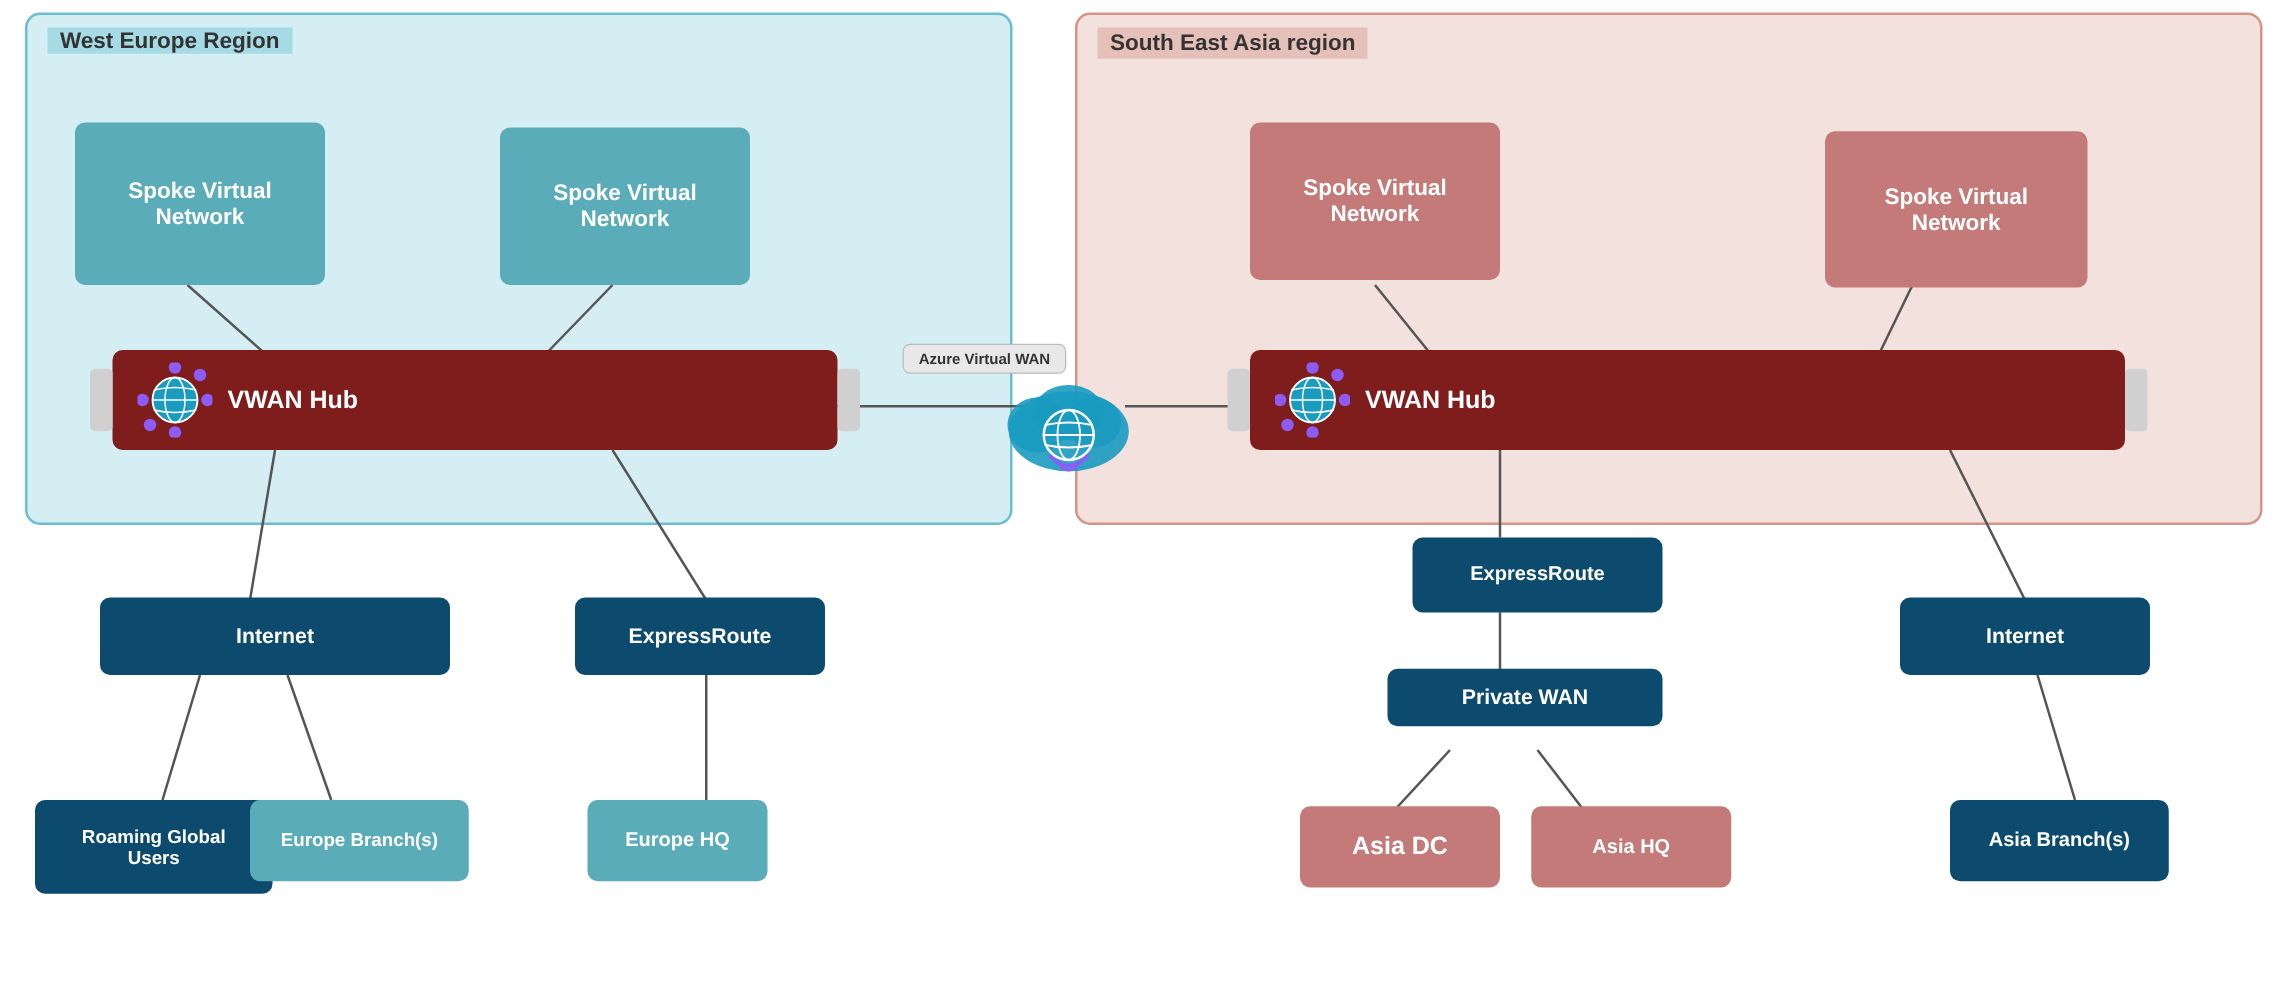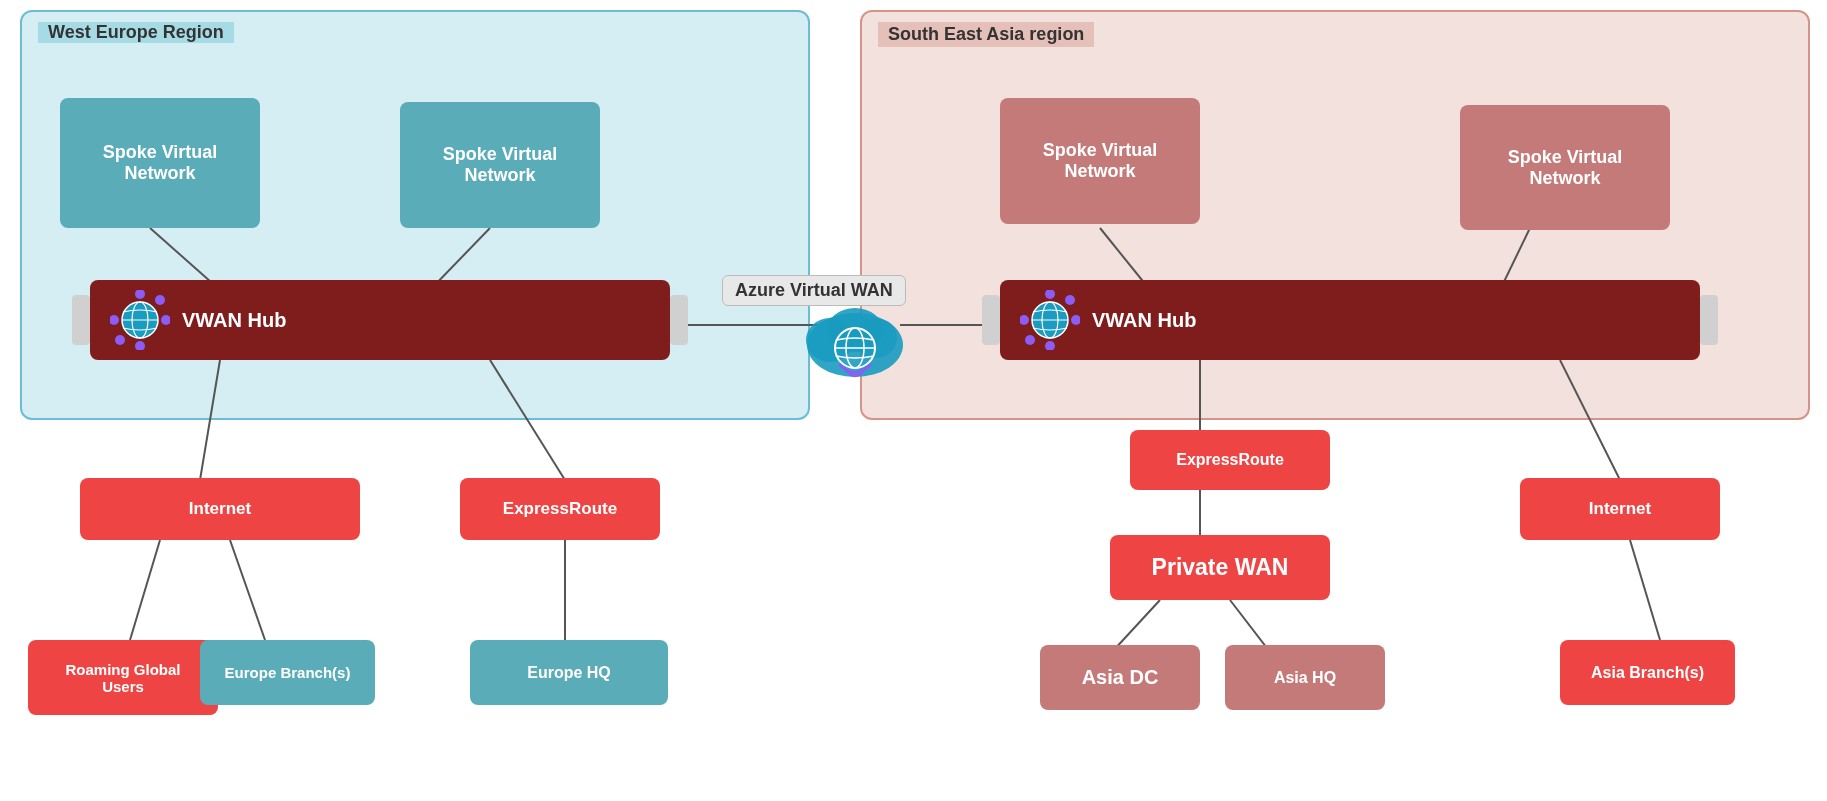--- a/index.html
+++ b/index.html
@@ -84,21 +84,21 @@
       background: #5aacb8;
       color: #fff;
     }
 
     .box-pink {
       background: #c47a78;
       color: #fff;
     }
 
     .box-gray {
-      background: #ef4444;
+      background: #0c4a6e;
       color: #fff;
     }
 
     .vwan-hub {
       background: #7f1d1d;
       border-radius: 8px;
       display: flex;
       align-items: center;
       font-size: 18px;
       font-weight: 700;
@@ -116,21 +116,21 @@
       pointer-events: none;
     }
 
     
     .azure-wan-label {
       position: absolute;
       background: #e8e8e8;
       border: 1.5px solid #bbb;
       border-radius: 6px;
       padding: 4px 12px;
-      font-size: 18px;
+      font-size: 12px;
       font-weight: 600;
       color: #333;
       white-space: nowrap;
     }
 
     
     .cloud-icon {
       position: absolute;
       display: flex;
       align-items: center;
@@ -239,21 +239,21 @@
   </div>
 
   <div class="box box-gray" style="left:28px; top:640px; width:190px; height:75px; font-size:15px;">
     <span>Roaming Global<br>Users</span>
   </div>
 
   <div class="box box-teal" style="left:200px; top:640px; width:175px; height:65px; font-size:15px; font-weight:700;">
     <span>Europe Branch(s)</span>
   </div>
 
-  <div class="box box-teal" style="left:470px; top:640px; width:198px; height:65px; font-size:16px; font-weight:700;">
+  <div class="box box-teal" style="left:470px; top:640px; width:144px; height:65px; font-size:16px; font-weight:700;">
     <span>Europe HQ</span>
   </div>
 
   <div class="azure-wan-label" style="left:722px; top:275px; z-index:10;">
     <span>Azure Virtual WAN</span>
   </div>
 
   <div class="cloud-icon" style="left:800px; top:285px; width:110px; height:110px; z-index:5;">
     <svg width="110" height="100" viewBox="0 0 110 100">
 
@@ -300,21 +300,21 @@
     </svg>
     <span style="font-size:20px;">VWAN Hub</span>
 
     <div class="hub-handle" style="right:-18px; top:15px;"></div>
   </div>
 
   <div class="box box-gray" style="left:1130px; top:430px; width:200px; height:60px; font-size:16px;">
     <span>ExpressRoute</span>
   </div>
 
-  <div class="box box-gray" style="left:1110px; top:535px; width:220px; height:65px; font-size:23px;">
+  <div class="box box-gray" style="left:1110px; top:535px; width:220px; height:46px; font-size:17px;">
     <span>Private WAN</span>
   </div>
 
   <div class="box box-gray" style="left:1520px; top:478px; width:200px; height:62px; font-size:17px;">
     <span>Internet</span>
   </div>
 
   <div class="box box-pink" style="left:1040px; top:645px; width:160px; height:65px; font-size:20px; font-weight:700;">
     <span>Asia DC</span>
   </div>

